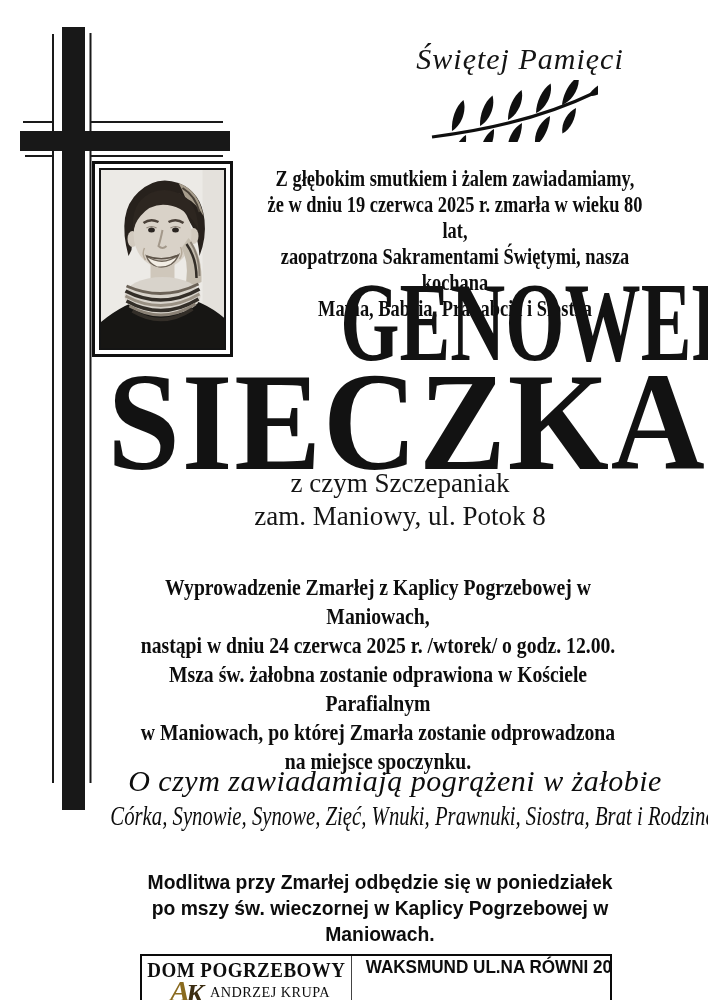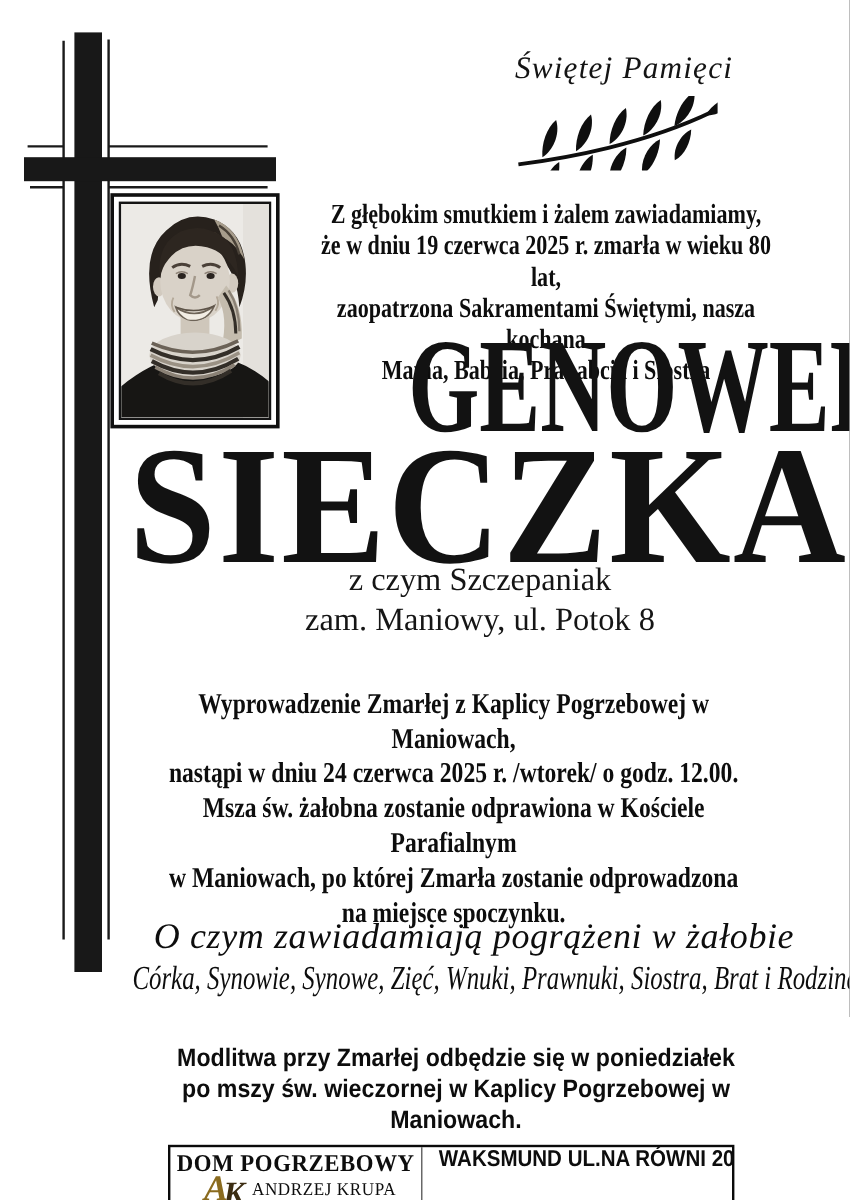--- a/index.html
+++ b/index.html
@@ -7,21 +7,21 @@
   .page {
     position:relative; width:708px; height:1000px; margin:0 auto;
     background:#ffffff; color:#0d0d0d; overflow:hidden;
     font-family:"Liberation Serif", serif;
   }
   .abs { position:absolute; }
 
   
   .sp-title {
     left:398px; top:42px; width:244px; text-align:center;
-    font-style:italic; font-size:26px; letter-spacing:1px; color:#141414;
+    font-style:italic; font-size:30px; letter-spacing:1px; color:#141414;
   }
 
   
   .intro {
     left:205px; top:166px; width:500px; text-align:center;
     font-weight:bold; font-size:23px; line-height:26px;
     transform:scaleX(0.80);
   }
 
   

